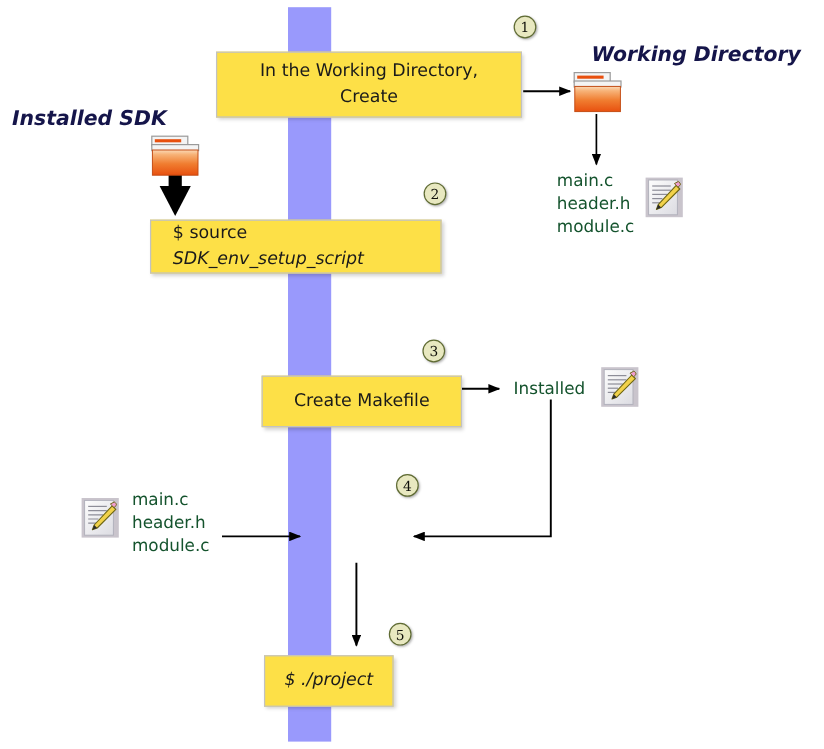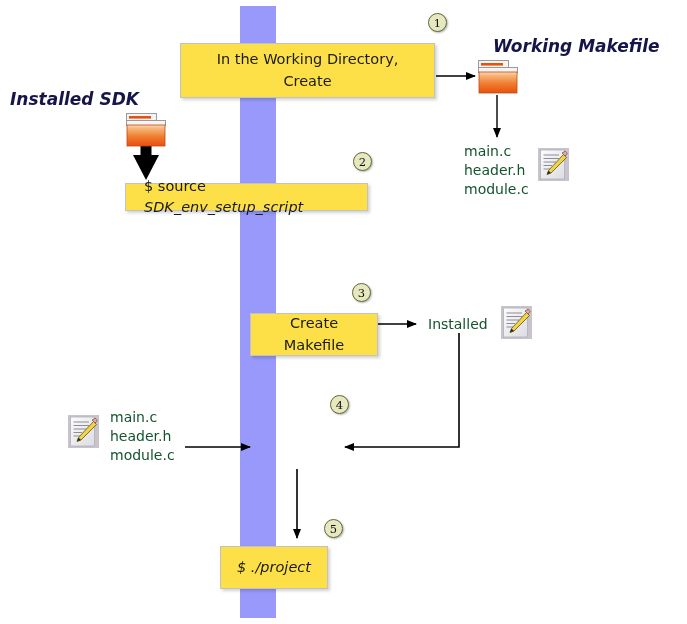--- a/index.html
+++ b/index.html
@@ -130,21 +130,21 @@
 
   <div class="abs pbox" style="left:180px; top:43px; width:255px; height:55px;">
     <span>
       <span>In the Working Directory, Create</span><br>
     </span>
   </div>
   <div class="abs badge" style="left:428px; top:13px;">
     <span>1</span>
   </div>
 
-  <div class="abs heading" style="left:493px; top:36px;">Working Makefile</div>
+  <div class="abs heading" style="left:493px; top:36px;">Working Directory</div>
 
   <div class="abs folder-icon" style="left:478px; top:60px;">
     <svg width="40" height="34" viewBox="0 0 40 34">
       <rect x="0.5" y="0.5" width="30" height="8" fill="#f4f4f4" stroke="#9a9a9a" stroke-width="1"></rect>
       <rect x="3" y="3" width="22" height="2.6" fill="#e8500f"></rect>
       <rect x="0.5" y="7.5" width="39" height="5" fill="#f4f4f4" stroke="#9a9a9a" stroke-width="1"></rect>
       <rect x="1" y="12" width="38" height="21" fill="url(#folderGrad)" stroke="#c24a12" stroke-width="0.8"></rect>
     </svg>
   </div>
 
@@ -175,30 +175,30 @@
   <div class="abs heading" style="left:10px; top:89px;">Installed SDK</div>
   <div class="abs folder-icon" style="left:126px; top:113px;">
     <svg width="40" height="34" viewBox="0 0 40 34">
       <rect x="0.5" y="0.5" width="30" height="8" fill="#f4f4f4" stroke="#9a9a9a" stroke-width="1"></rect>
       <rect x="3" y="3" width="22" height="2.6" fill="#e8500f"></rect>
       <rect x="0.5" y="7.5" width="39" height="5" fill="#f4f4f4" stroke="#9a9a9a" stroke-width="1"></rect>
       <rect x="1" y="12" width="38" height="21" fill="url(#folderGrad)" stroke="#c24a12" stroke-width="0.8"></rect>
     </svg>
   </div>
 
-  <div class="abs pbox left-align" style="left:125px; top:183px; width:243px; height:28px; padding-left:18px;">
+  <div class="abs pbox left-align" style="left:125px; top:183px; width:243px; height:45px; padding-left:18px;">
     <span>
       <span>$ source </span><span class="ital">SDK_env_setup_script</span>
     </span>
   </div>
   <div class="abs badge" style="left:353px; top:152px;">
     <span>2</span>
   </div>
 
-  <div class="abs pbox" style="left:218px; top:313px; width:128px; height:43px;margin-left:32px;">
+  <div class="abs pbox" style="left:218px; top:313px; width:167px; height:43px;">
     <span>Create Makefile</span>
   </div>
   <div class="abs badge" style="left:352px; top:283px;">
     <span>3</span>
   </div>
 
   <div class="abs label" style="left:428px; top:315px;">Installed</div>
   <div class="abs doc-icon" style="left:501px; top:306px;">
     <svg width="31" height="33" viewBox="0 0 31 33">
       <rect x="0" y="0" width="31" height="33" fill="#c9c4cc"></rect>

